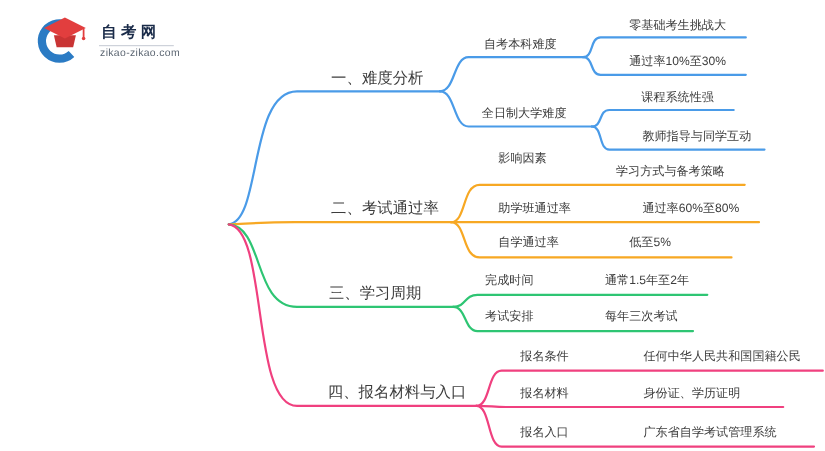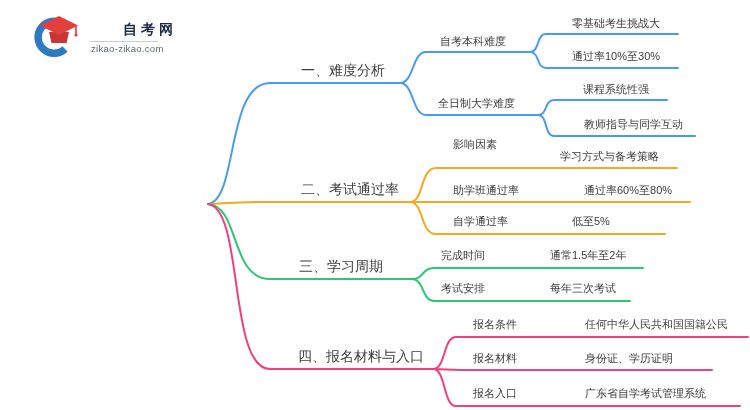--- a/index.html
+++ b/index.html
@@ -11,21 +11,21 @@
   .node{
     position:absolute;white-space:nowrap;color:#3c3c3c;
     font-size:11px;line-height:17px;
   }
   .lvl1{font-size:14px;text-align:center;}
   .root{font-size:13px;color:#3a3a3a;}
   .logo{position:absolute;left:30px;top:10px;width:130px;height:50px;}
   .logo-icon{position:absolute;left:0;top:0;}
   .logo-title{
     position:absolute;left:62px;top:11px;font-size:14px;font-weight:bold;
-    color:#1a2b49;letter-spacing:4px;white-space:nowrap;margin-left:31px;
+    color:#1a2b49;letter-spacing:4px;white-space:nowrap;
   }
   .logo-divider{position:absolute;left:60px;top:31px;width:68px;height:1px;background:#c9ced6;}
   .logo-domain{position:absolute;left:61px;top:33px;font-size:9.5px;color:#5c6672;white-space:nowrap;letter-spacing:0.3px;}
 </style>
 </head>
 <body>
 
 <div class="stage">
 
   <svg class="links" width="750" height="410" viewBox="0 0 750 410">

